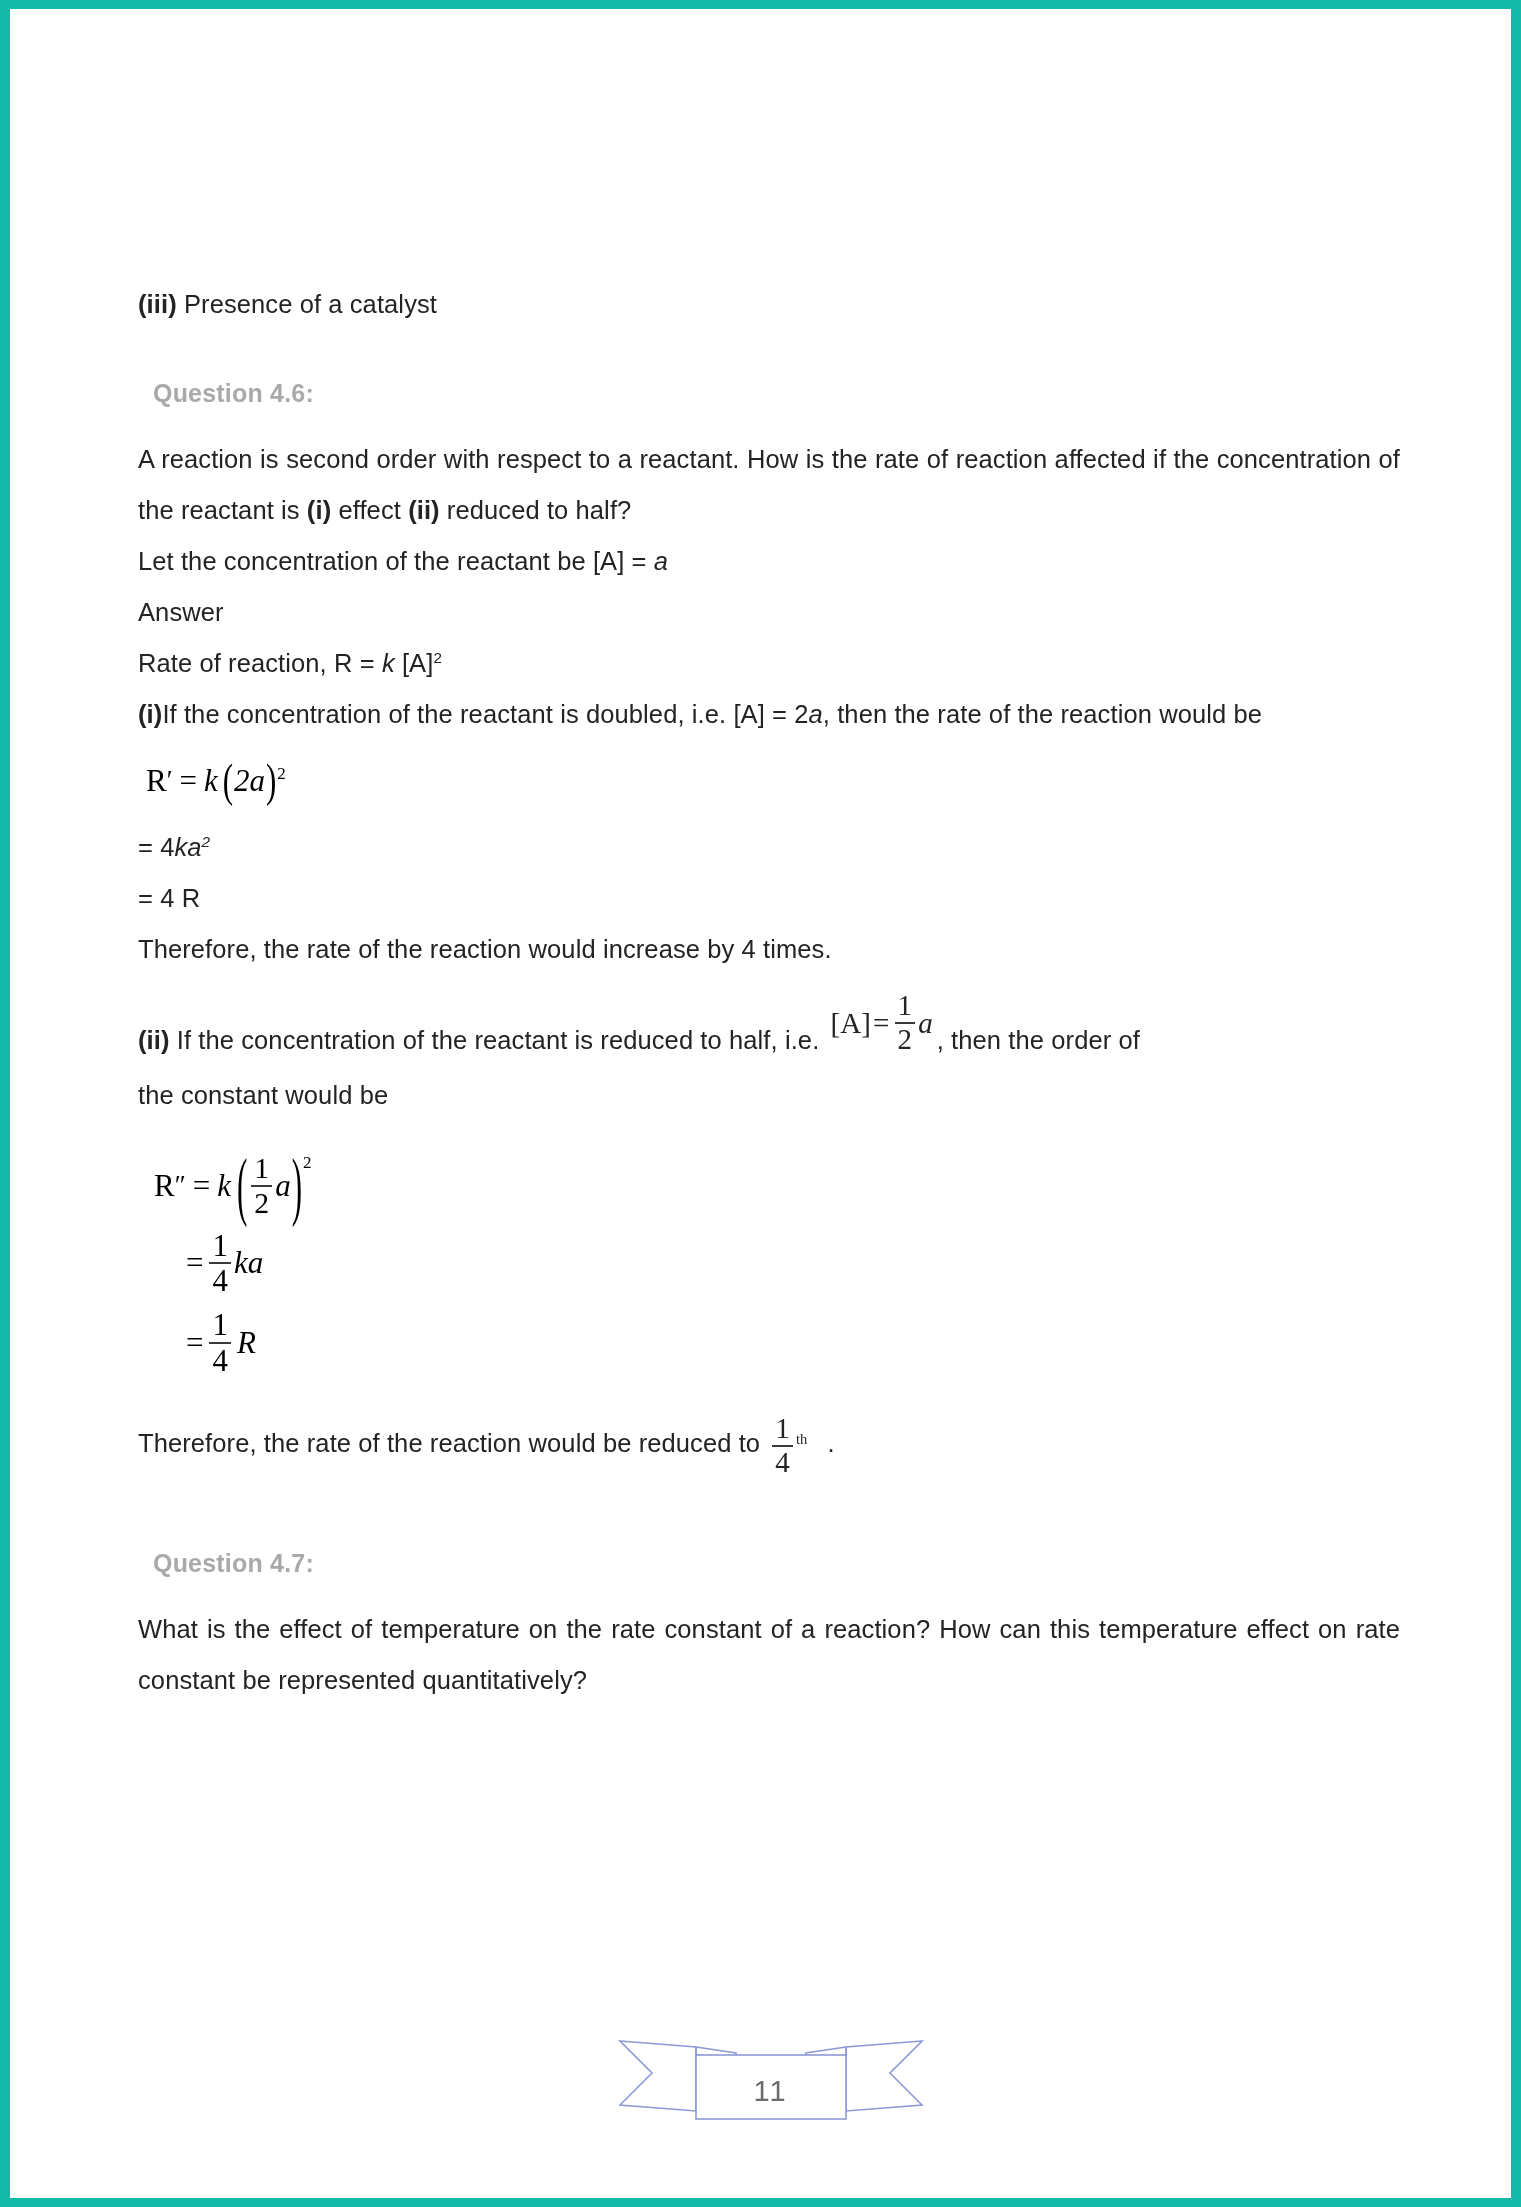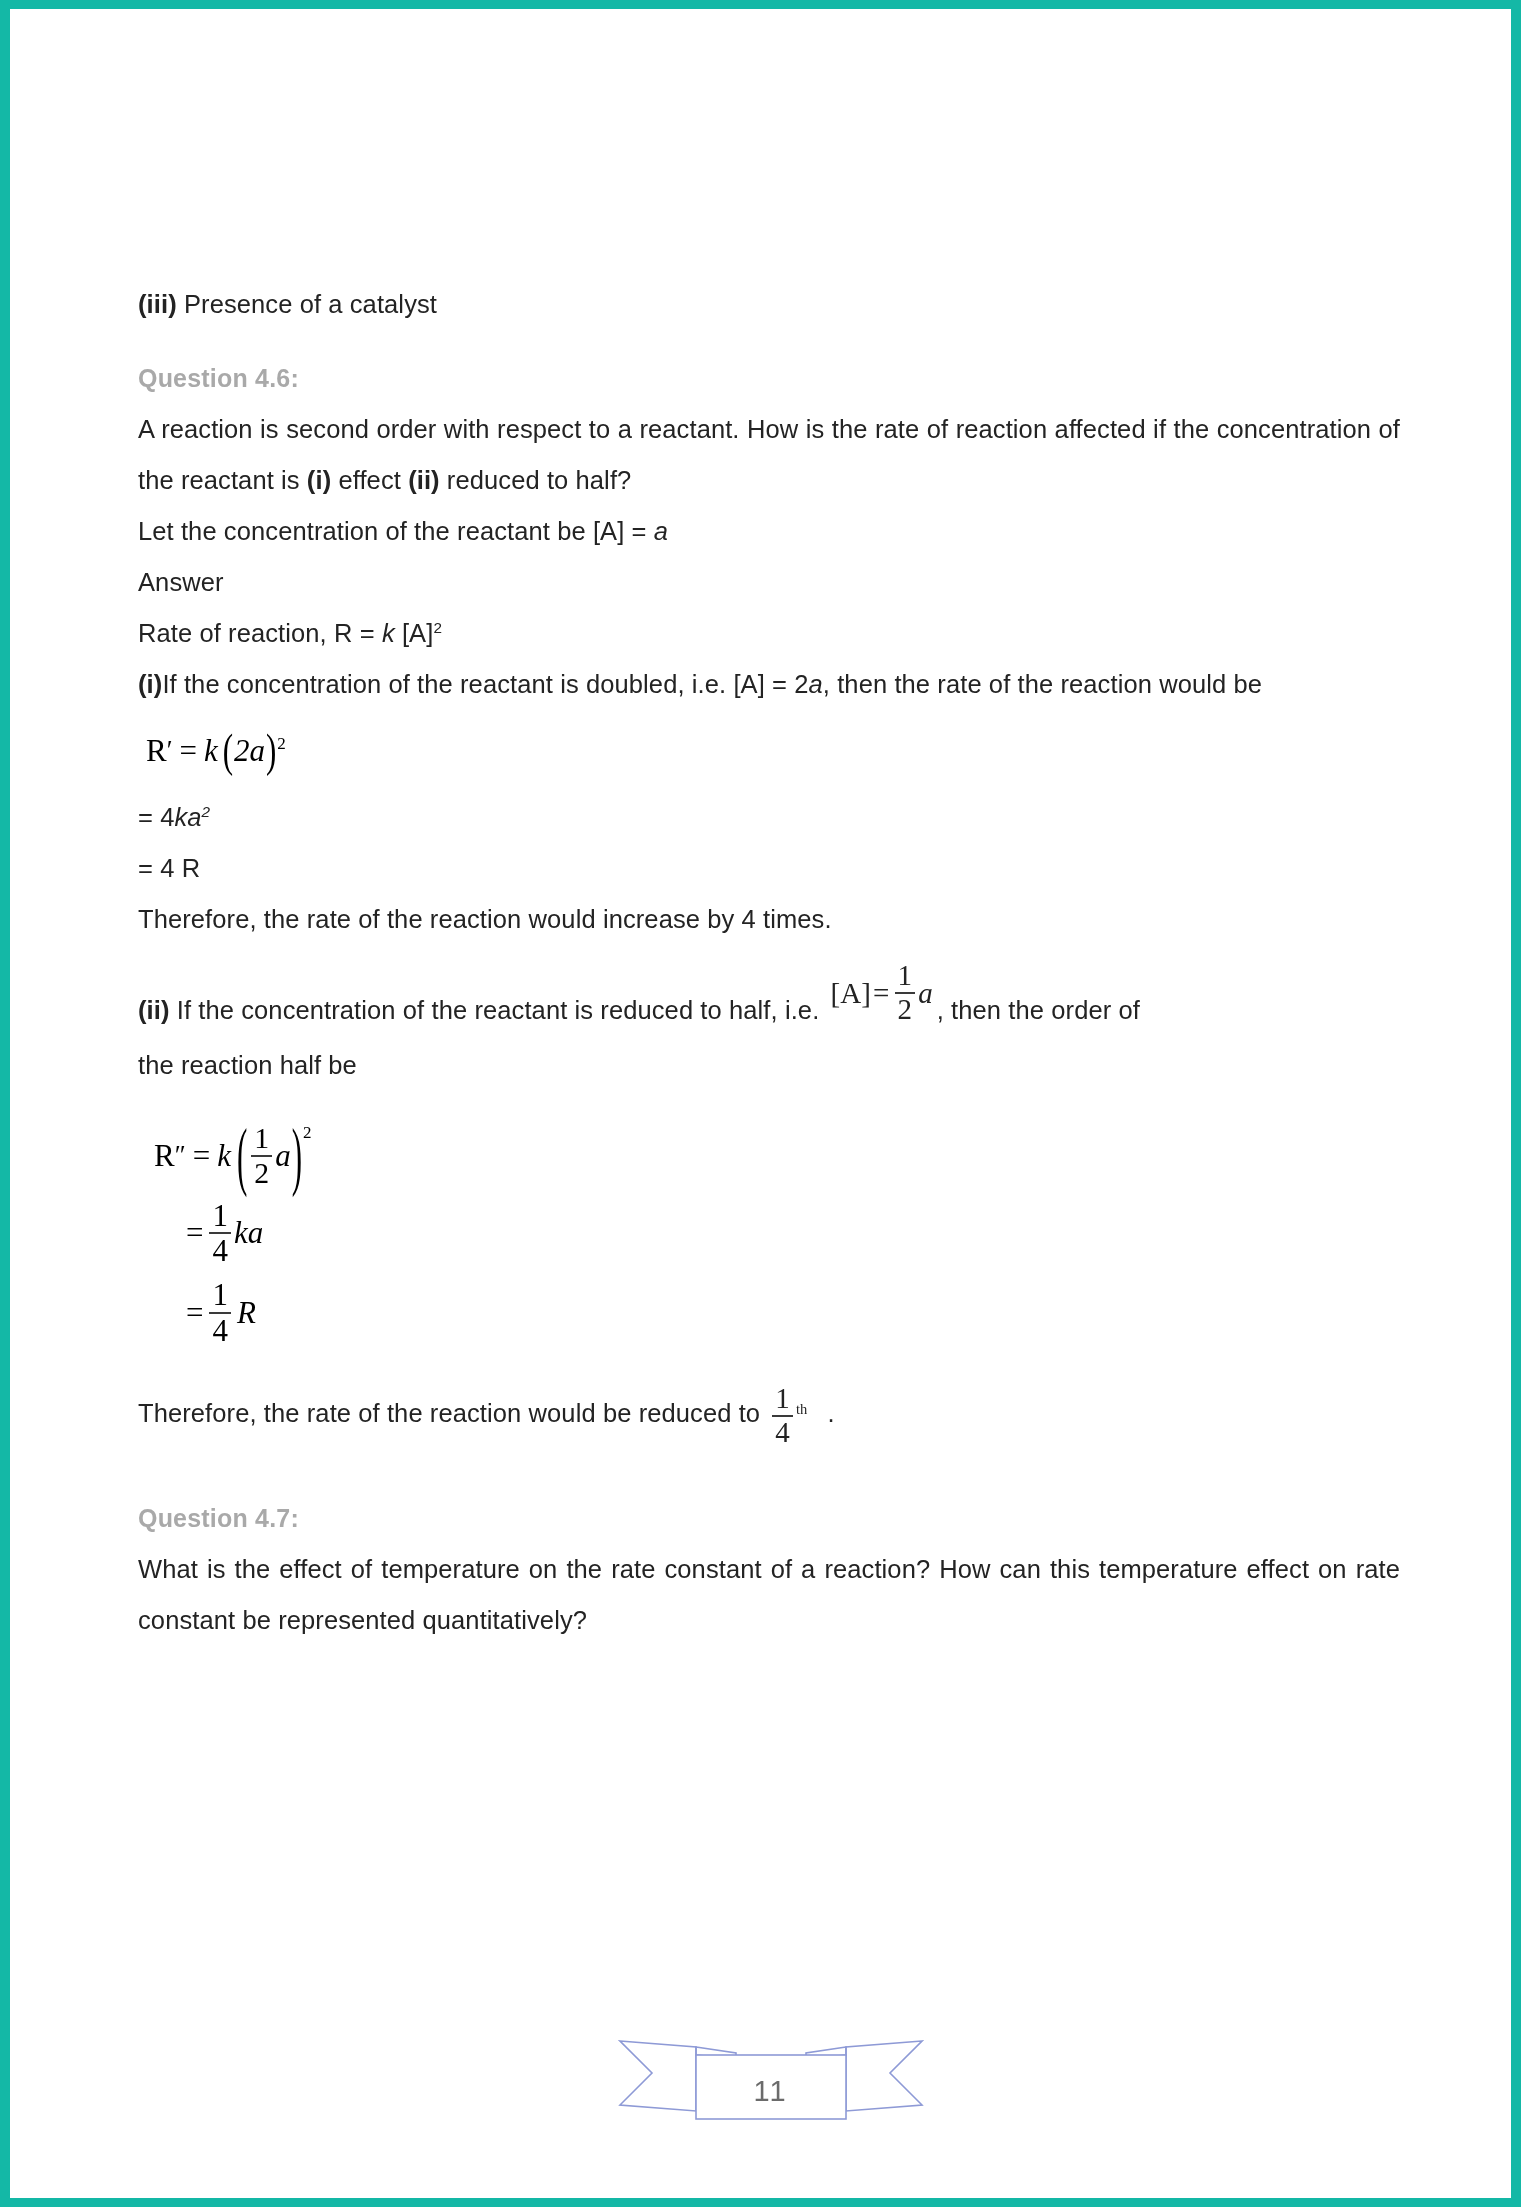--- a/index.html
+++ b/index.html
@@ -43,21 +43,21 @@
   }
   .para.justify { text-align: justify; text-justify: inter-word; }
   .bold { font-weight: bold; }
   .ital { font-style: italic; }
 
   .q-head {
     font-size: 25px;
     line-height: 51px;
     color: #a9a9a9;
     font-weight: bold;
-    margin: 0;
+    margin: 15px;
     letter-spacing: 0.2px;
   }
 
   .spacer-sm { height: 23px; }
   .spacer-md { height: 32px; }
   .spacer-lg { height: 42px; }
   .math-block {
     margin: 0;
     padding: 0;
   }
@@ -207,21 +207,21 @@
             <span class="mrm">[A]</span>
             <span class="mrm" style="margin:0 2px;">=</span>
             <span class="frac">
               <span class="num">1</span>
               <span class="bar"></span>
               <span class="den">2</span>
             </span>
             <span class="mvar">a</span>
           </span><span>, then the order of</span></p>
 
-      <p class="para">the reaction half be</p>
+      <p class="para">the constant would be</p>
 
       <div class="spacer-md"></div>
 
       <div class="eq-line math-block" style="margin-left:16px;">
         <span class="mrm">R</span>
           <span class="mrm" style="font-size:0.85em;">″</span>
         <span class="mrm" style="margin:0 7px;">=</span>
         <span class="mvar">k</span>
         <span class="bigparen" style="margin-left:5px;">(</span>
         <span class="frac" style="font-size:0.96em;">

